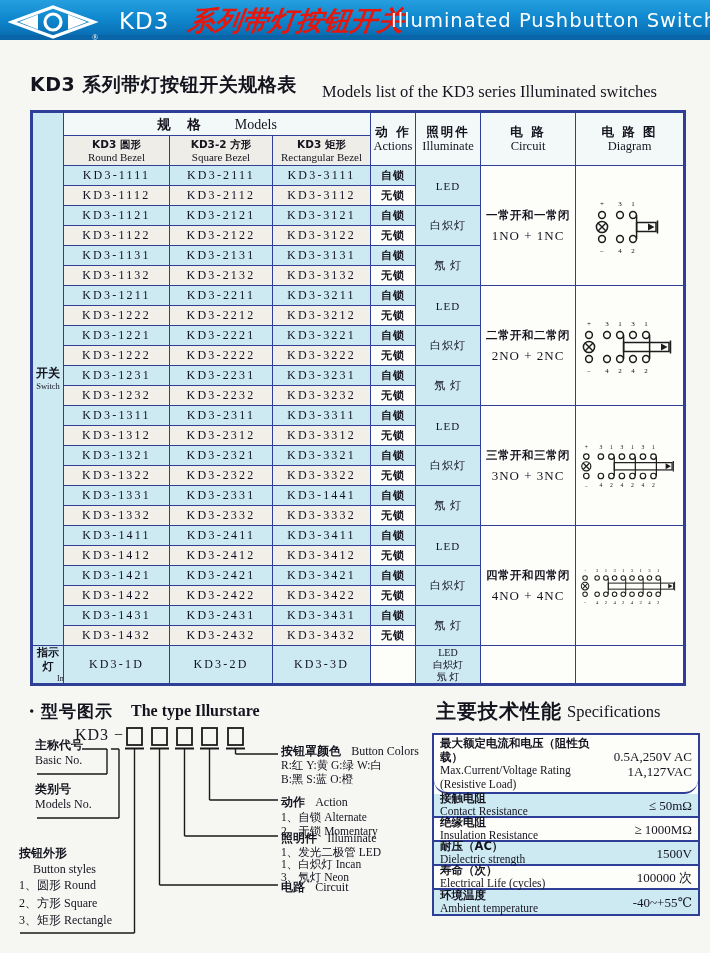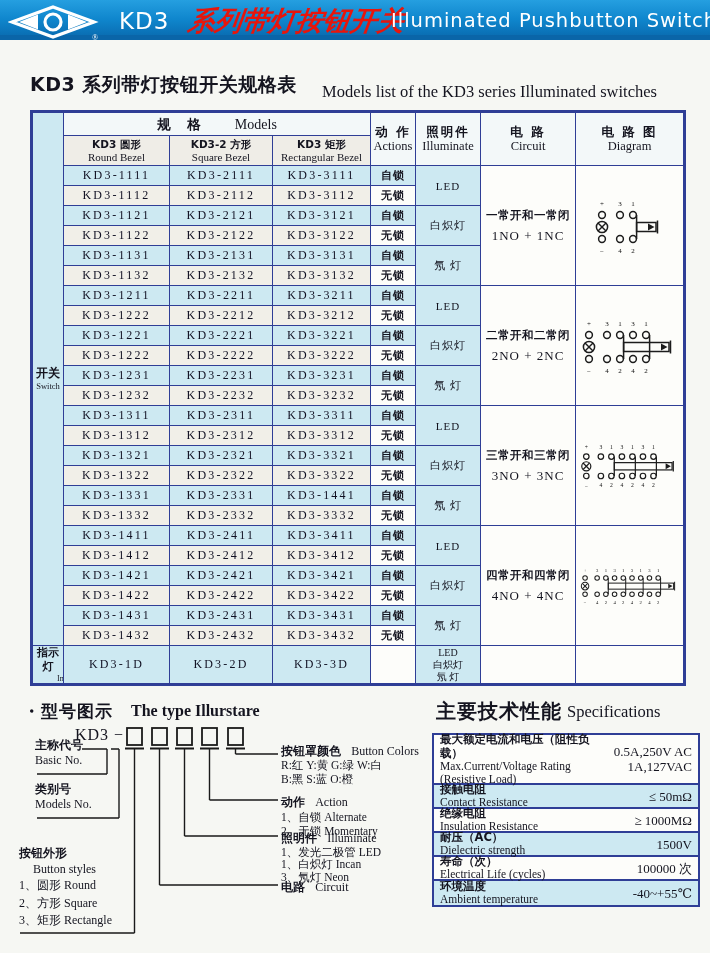--- a/index.html
+++ b/index.html
@@ -67,21 +67,21 @@
   .ac-items div{line-height:14px;}
   .il-items div{line-height:12.3px;}
   .ci-items div{line-height:11.6px;font-size:11px;}
 
   
   .spec-head-zh{position:absolute;left:436px;top:698px;font-size:20px;font-weight:bold;letter-spacing:1px;}
   .spec-head-en{position:absolute;left:567px;top:702px;font-size:16.5px;font-family:"Liberation Serif","DejaVu Serif",serif;}
   .specs{position:absolute;left:432px;top:733px;width:268px;border:2.5px solid #2f3e96;background:#fdfdfa;}
   .spec-row{display:flex;height:24px;border-bottom:2px solid #2f3e96;align-items:center;}
   .spec-row:last-child{border-bottom:none;}
-  .spec-row.tall{height:50px;}
+  .spec-row.tall{height:59px;border-radius:14px;}
   .spec-left{flex:1;padding-left:6px;}
   .s-zh{font-size:11.5px;font-weight:bold;line-height:14px;}
   .s-en{font-size:11.5px;font-family:"Liberation Serif","DejaVu Serif",serif;line-height:13.5px;}
   .spec-val{width:94px;padding-right:6px;text-align:right;
             font-family:"Liberation Serif","DejaVu Serif",serif;font-size:13px;}
   .spec-val .v-line{line-height:15px;}
 </style>
 </head>
 <body data-name="datasheet-page">
 

